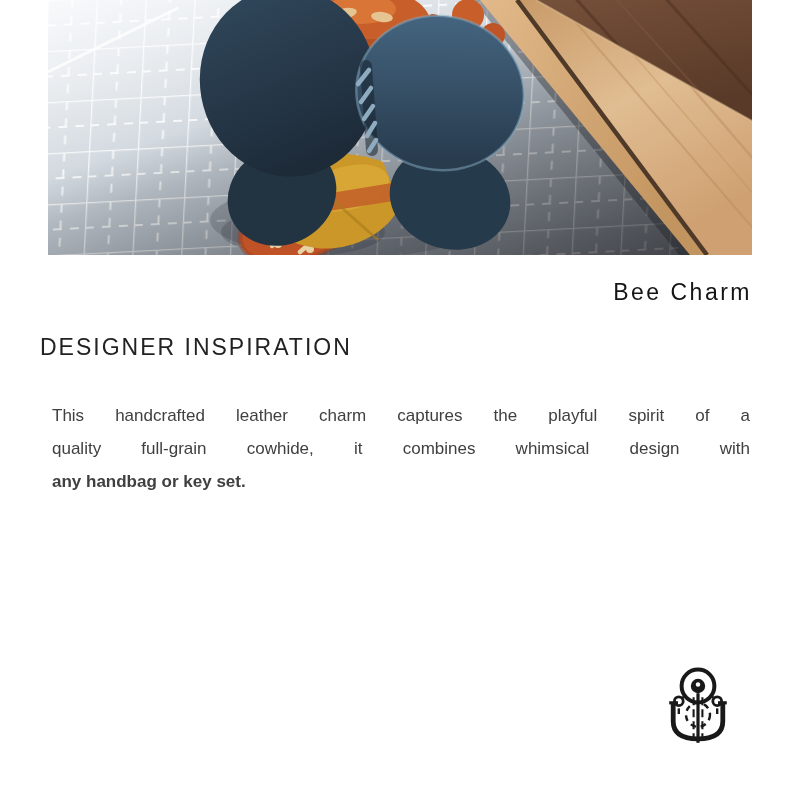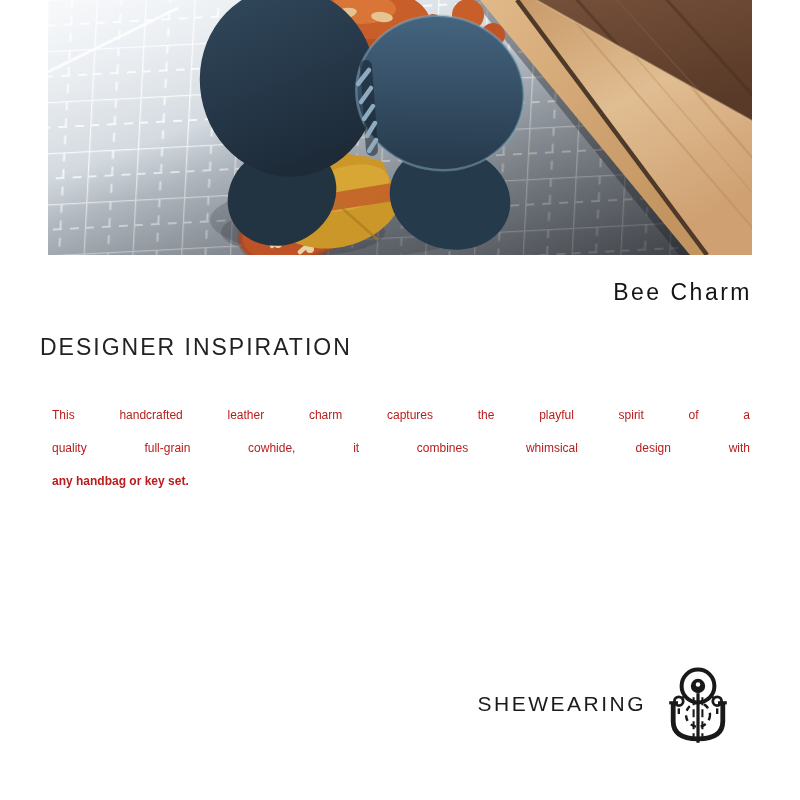--- a/index.html
+++ b/index.html
@@ -14,21 +14,21 @@
   .title{
     position:absolute;top:278px;left:48px;width:704px;text-align:right;
     font-size:23px;line-height:28px;letter-spacing:2.5px;font-weight:400;color:#151515;
   }
   .heading{
     position:absolute;top:334px;left:40px;
     font-size:23px;line-height:27px;letter-spacing:2px;font-weight:300;color:#222222;
   }
   .para{
     position:absolute;top:399px;left:52px;width:698px;
-    font-size:12px;line-height:33px;color:#b91c1c;
+    font-size:17px;line-height:33px;color:#404040;
   }
   .para .pline{text-align:justify;text-align-last:justify;}
   .para .pline.last{text-align-last:left;font-weight:bold;}
   .brand{
     position:absolute;top:652px;right:66px;height:104px;
     display:flex;align-items:center;gap:16px;
   }
   .brand-name{
     font-size:21px;letter-spacing:2.5px;font-weight:400;color:#1b1b1b;white-space:nowrap;
   }
@@ -177,21 +177,20 @@
 
 <div class="heading">DESIGNER INSPIRATION</div>
 
 <div class="para">
   <div class="pline">This handcrafted leather charm captures the playful spirit of a</div>
   <div class="pline">quality full-grain cowhide, it combines whimsical design with</div>
   <div class="pline last">any handbag or key set.</div>
 </div>
 
 <div class="brand">
-  <span class="brand-name">SHEWEARING</span>
   <span class="brand-logo">
     <svg viewBox="0 0 90 105" xmlns="http://www.w3.org/2000/svg" fill="none" stroke="#191919">
       <circle cx="45" cy="30" r="20.5" stroke-width="5"></circle>
       <circle cx="45" cy="30" r="9" fill="#191919" stroke="none"></circle>
       <circle cx="45" cy="28" r="2.8" fill="#ffffff" stroke="none"></circle>
       <line x1="45" y1="39" x2="45" y2="101" stroke-width="4"></line>
       <line x1="39.5" y1="44" x2="39.5" y2="96" stroke-width="2.6" stroke-dasharray="10 5"></line>
       <line x1="50.5" y1="44" x2="50.5" y2="96" stroke-width="2.6" stroke-dasharray="10 5"></line>
       <line x1="30" y1="41" x2="24" y2="46" stroke-width="2.5"></line>
       <line x1="60" y1="41" x2="66" y2="46" stroke-width="2.5"></line>

